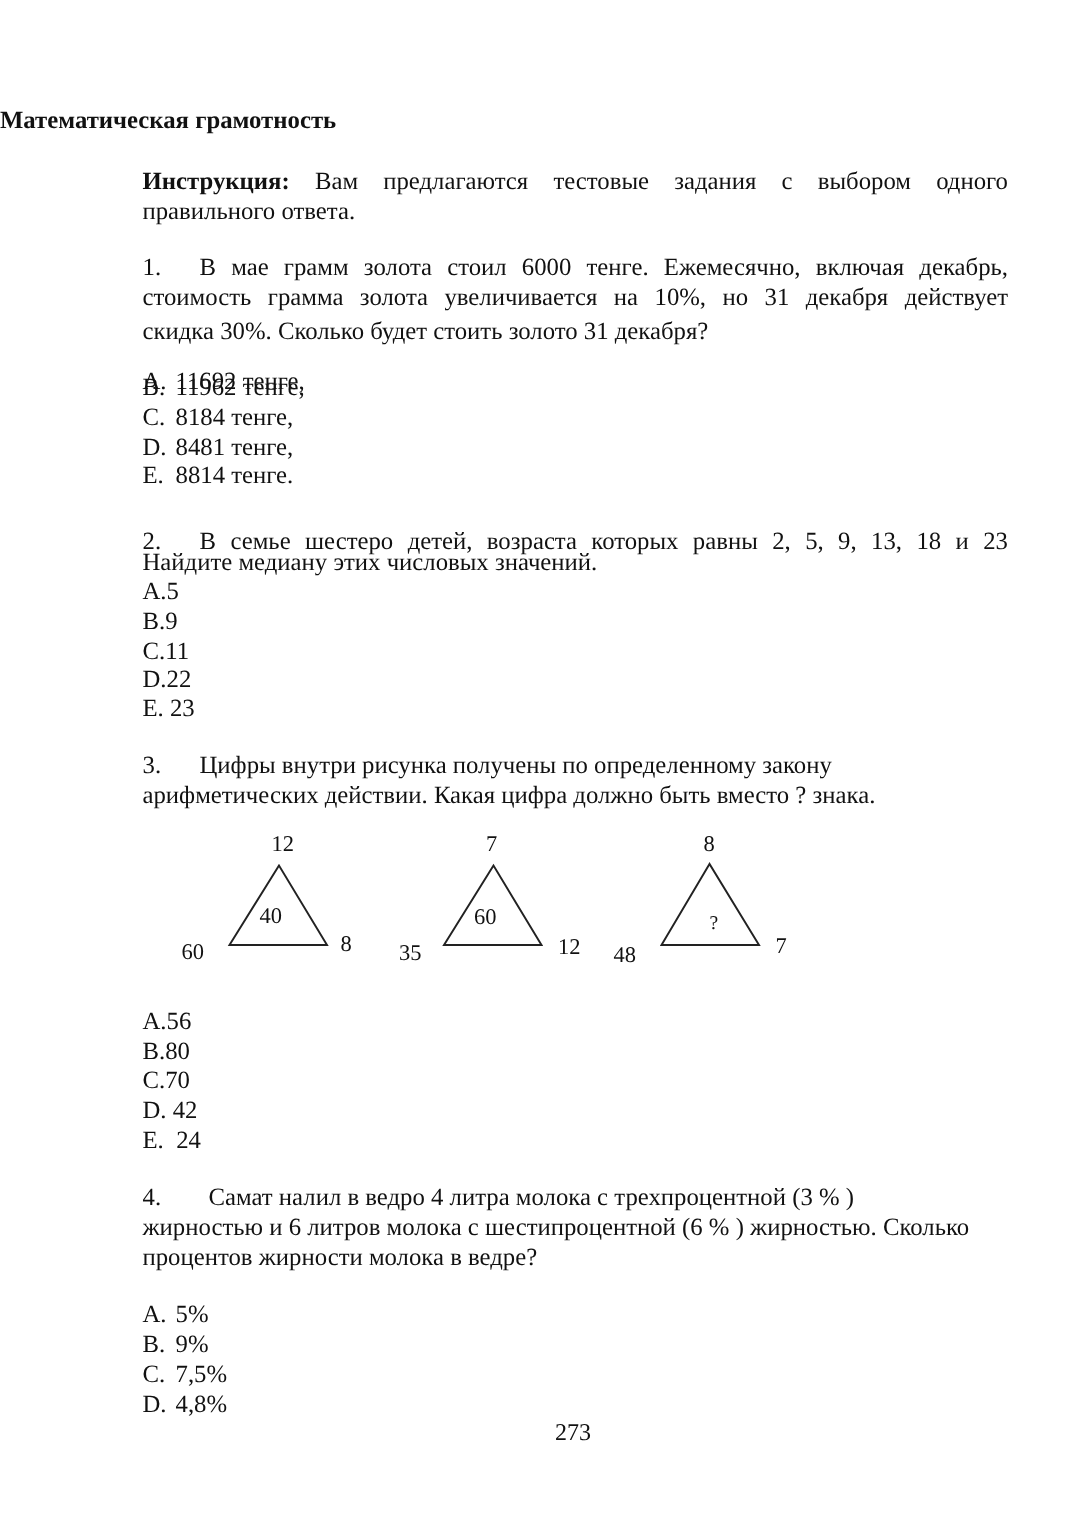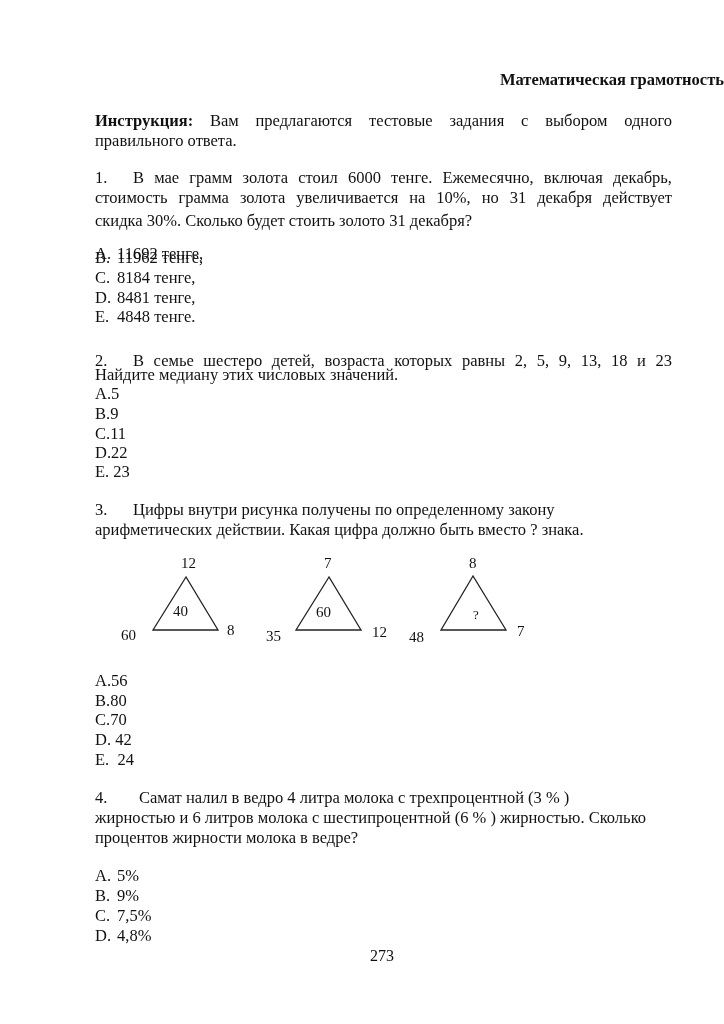--- a/index.html
+++ b/index.html
@@ -3,21 +3,21 @@
 <meta charset="utf-8">
 <style>
   html, body { margin: 0; padding: 0; background: #ffffff; }
   body {
     width: 724px; height: 1024px; position: relative; overflow: hidden;
     font-family: "Liberation Serif", "DejaVu Serif", serif;
     color: #111111;
   }
   .line { position: absolute; left: 95px; font-size: 16.5px; line-height: 20px; white-space: nowrap; }
   .just { width: 577px; text-align: justify; text-align-last: justify; white-space: normal; }
-  .title { position: absolute; left: 0; width: 724px; top: 70px; text-align: right; font-weight: bold; font-size: 16.5px; }
+  .title { position: absolute; left: 0; width: 724px; top: 70px; text-align: left; font-weight: bold; font-size: 16.5px; }
   .bold { font-weight: bold; }
   .num { display: inline-block; width: 38px; }
   .num4 { display: inline-block; width: 44px; }
   .opt-letter { display: inline-block; width: 22px; }
   .figure { position: absolute; left: 0; top: 0; width: 724px; height: 1024px; pointer-events: none; }
   .fig-label { position: absolute; font-size: 15px; line-height: 16px; }
   .page-num { position: absolute; top: 947px; left: 0; width: 724px; text-align: center; font-size: 16px; padding-left: 40px; box-sizing: border-box;}
 </style>
 </head>
 <body>
@@ -35,21 +35,21 @@
   <div class="line just" style="top:168px;">
     <span class="num">1.</span><span>В мае грамм золота стоил 6000 тенге. Ежемесячно, включая декабрь,</span>
   </div>
   <div class="line just" style="top:188px;">стоимость грамма золота увеличивается на 10%, но 31 декабря действует</div>
   <div class="line" style="top:211px;">скидка 30%. Сколько будет стоить золото 31 декабря?</div>
 
   <div class="line" style="top:244px;"><span class="opt-letter">A.</span><span>11692 тенге,</span></div>
   <div class="line" style="top:248px;"><span class="opt-letter">B.</span><span>11962 тенге,</span></div>
   <div class="line" style="top:268px;font-family:Liberation Serif, serif;"><span class="opt-letter">C.</span><span>8184 тенге,</span></div>
   <div class="line" style="top:288px;"><span class="opt-letter">D.</span><span>8481 тенге,</span></div>
-  <div class="line" style="top:307px;"><span class="opt-letter">E.</span><span>4848 тенге.</span></div>
+  <div class="line" style="top:307px;"><span class="opt-letter">E.</span><span>8814 тенге.</span></div>
 
   <div class="line just" style="top:351px;">
     <span class="num">2.</span><span>В семье шестеро детей, возраста которых равны 2, 5, 9, 13, 18 и 23</span>
   </div>
   <div class="line" style="top:365px;">Найдите медиану этих числовых значений.</div>
   <div class="line" style="top:384px;">A.5</div>
   <div class="line" style="top:404px;">B.9</div>
   <div class="line" style="top:424px;">C.11</div>
   <div class="line" style="top:443px;">D.22</div>
   <div class="line" style="top:462px;">E. 23</div>

